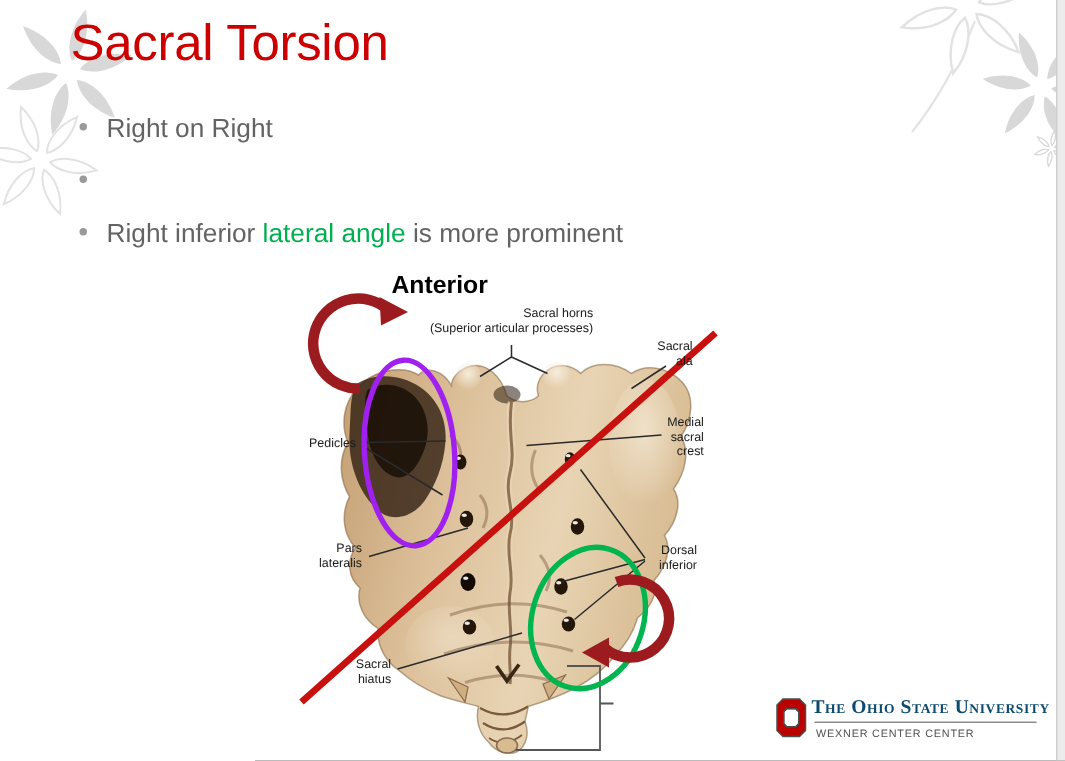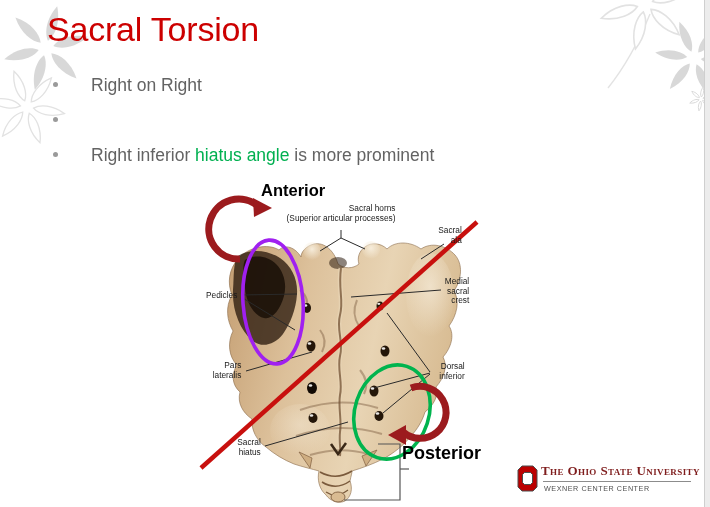--- a/index.html
+++ b/index.html
@@ -8,42 +8,42 @@
     background:#ffffff; overflow:hidden;
     font-family:"Liberation Sans", sans-serif;
   }
   .layer { position:absolute; left:0; top:0; }
   
   .title {
     position:absolute; left:47px; top:10px; z-index:2;
     font-size:34px; font-weight:500; letter-spacing:-0.2px;
   }
   .bullets { position:absolute; left:53px; top:74px; z-index:2; }
-  .bullet-row { display:flex; align-items:flex-start; height:35px;gap:20px; }
+  .bullet-row { display:flex; align-items:flex-start; height:35px; }
   .bullet-dot { width:5px; height:5px; border-radius:50%; background:#9a9a9a; margin:8px 13px 0 0; flex:0 0 auto; }
   .bullet-text { font-size:17.5px; line-height:22px; color:#636363; }
   
   .dlabel {
     position:absolute; z-index:4; font-size:8.3px; line-height:1.15; color:#1a1a1a;
     white-space:pre-line;
   }
   .ctr { transform:translateX(-50%); text-align:right; }
   .coccyx-label { font-family:"Liberation Serif", serif; font-style:italic; font-size:9px; }
   .rot-label { position:absolute; z-index:4; color:#000; white-space:nowrap;font-weight:bold; }
   .anterior-label  { left:261px; top:181px; font-size:16.5px; }
   .posterior-label { left:402px; top:443px; font-size:18px; }
   
   .right-strip { position:absolute; top:0; right:0; width:5px; height:507px;
     background:#ececec; border-left:1.5px solid #cfcfcf; z-index:5; }
   
   .osu { position:absolute; z-index:5; }
   .osu-wordmark {
     position:absolute; left:541px; top:463px; width:160px;
     font-family:"Liberation Serif", serif; font-weight:bold; font-variant:small-caps;
-    font-size:13px; letter-spacing:0.4px; color:#7f1d1d; white-space:nowrap;
+    font-size:13px; letter-spacing:0.4px; color:#0c4a6e; white-space:nowrap;
   }
   .osu-rule { position:absolute; left:543px; top:481px; width:148px; height:1px; background:#8c8c8c; }
   .osu-sub {
     position:absolute; left:544px; top:484px;
     font-size:7.2px; letter-spacing:0.55px; color:#4f4f4f; white-space:nowrap;
   }
 </style>
 </head>
 <body>
 
@@ -73,21 +73,21 @@
   <div class="bullets">
     <div class="bullet-row">
       <span class="bullet-dot"></span>
       <span class="bullet-text"><span>Right on Right</span><span></span><span></span></span>
     </div>
     <div class="bullet-row">
       <span class="bullet-dot"></span>
     </div>
     <div class="bullet-row">
       <span class="bullet-dot"></span>
-      <span class="bullet-text"><span>Right inferior </span><span style="color: rgb(0, 176, 80);">hiatus angle</span><span> is more prominent</span></span>
+      <span class="bullet-text"><span>Right inferior </span><span style="color: rgb(0, 176, 80);">lateral angle</span><span> is more prominent</span></span>
     </div>
   </div>
 
   <svg class="layer" width="710" height="507" viewBox="0 0 710 507" style="z-index:1">
     <defs>
       <linearGradient id="boneGrad" x1="0" y1="0" x2="1" y2="0.25">
         <stop offset="0" stop-color="#c49e72"></stop>
         <stop offset="0.35" stop-color="#dcc09a"></stop>
         <stop offset="0.68" stop-color="#e8d4b4"></stop>
         <stop offset="1" stop-color="#d8bc93"></stop>
@@ -218,21 +218,20 @@
 sacral
 crest</div>
   <div class="dlabel ctr" style="left:227px; top:361px;">Pars
 lateralis</div>
   <div class="dlabel ctr" style="left:452px; top:362px;">Dorsal
 inferior</div>
   <div class="dlabel ctr" style="left:249px; top:438px;">Sacral
 hiatus</div>
   <div class="dlabel coccyx-label" style="left:412px; top:464px;margin-top:46px;">Coccyx</div>
   <div class="rot-label anterior-label">Anterior</div>
-  <div class="rot-label posterior-label">Posterior</div>
 
   <div class="osu">
     <svg width="710" height="507" viewBox="0 0 710 507" class="layer" style="z-index:5">
       <path fill-rule="evenodd" d="M 522,466 L 533,466 L 537,470 L 537,487 L 533,491 L 522,491 L 518,487 L 518,470 Z
            M 524.5,472.5 L 530.5,472.5 L 532.5,474.5 L 532.5,482.5 L 530.5,484.5 L 524.5,484.5 L 522.5,482.5 L 522.5,474.5 Z" stroke="#4d4d4d" stroke-width="1" fill="#BB0000"></path>
       <path d="M 524.5,472.5 L 530.5,472.5 L 532.5,474.5 L 532.5,482.5 L 530.5,484.5 L 524.5,484.5 L 522.5,482.5 L 522.5,474.5 Z" fill="none" stroke="#4d4d4d" stroke-width="0.8"></path>
     </svg>
     <div class="osu-wordmark">The Ohio State University</div>
     <div class="osu-rule"></div>
     <div class="osu-sub">WEXNER CENTER CENTER</div>

